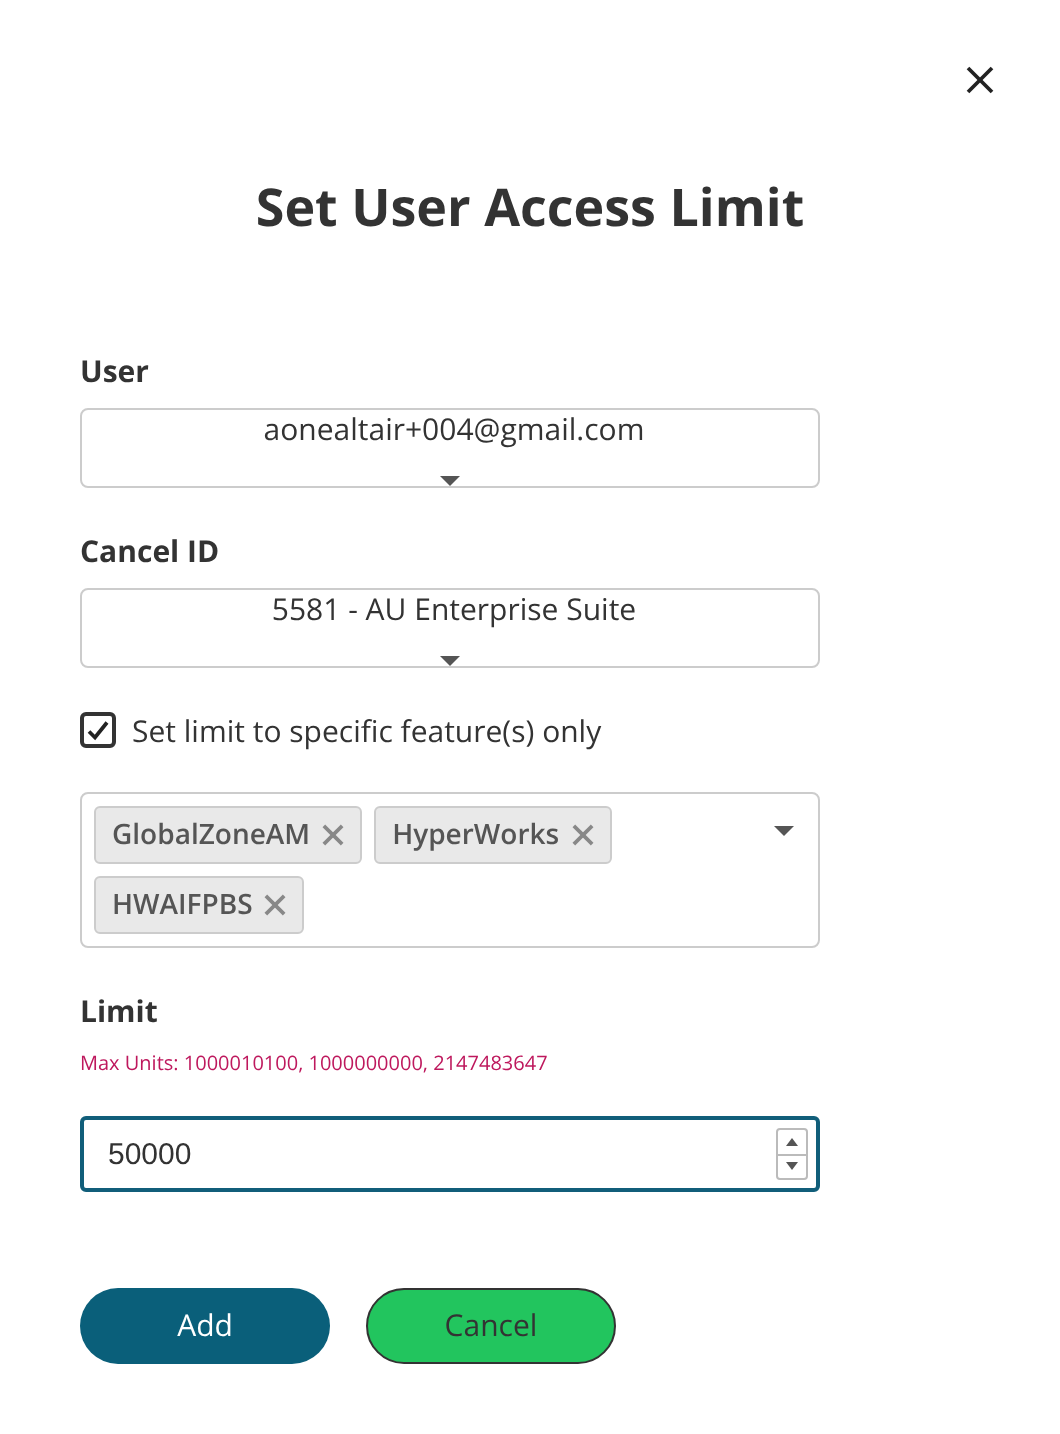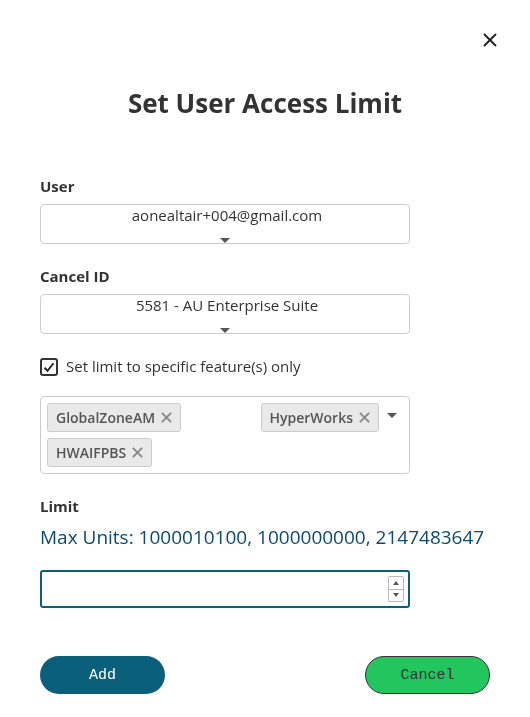--- a/index.html
+++ b/index.html
@@ -53,21 +53,21 @@
   }
   .dropdown .caret {
     width: 0; height: 0;
     border-left: 5px solid transparent;
     border-right: 5px solid transparent;
     border-top: 5px solid #555;
     margin-right: 4px;
   }
   .checkbox-row {
     display: flex;
-    align-items: flex-end;
+    align-items: flex-start;
     margin-bottom: 20px;
     gap: 8px;
   }
   .checkbox {
     width: 18px; height: 18px;
     border: 2px solid #333;
     border-radius: 3px;
     display: flex;
     align-items: center;
     justify-content: center;
@@ -82,21 +82,20 @@
     border: 1px solid #ccc;
     border-radius: 4px;
     padding: 6px 30px 6px 6px;
     min-height: 40px;
     display: flex;
     flex-wrap: wrap;
     gap: 6px;
     align-items: center;
     position: relative;
     cursor: text;
-    justify-content: space-between;
   }
   .multiselect .caret {
     position: absolute;
     right: 12px;
     top: 16px;
     width: 0; height: 0;
     border-left: 5px solid transparent;
     border-right: 5px solid transparent;
     border-top: 5px solid #555;
   }
@@ -114,23 +113,23 @@
   }
   .chip .chip-x {
     color: #888;
     cursor: pointer;
     font-weight: 700;
     display: flex;
     align-items: center;
   }
   .chip .chip-x svg { width: 11px; height: 11px; }
   .max-units {
-    font-size: 19px;
+    font-size: 10px;
     margin-bottom: 20px;
-    color: #0c4a6e;
+    color: #be185d;
   }
   .number-input-wrap {
     width: 370px;
     height: 38px;
     border: 2px solid #115e7a;
     border-radius: 3px;
     display: flex;
     align-items: center;
     position: relative;
     background: #fff;
@@ -165,24 +164,23 @@
   .spin div:first-child { border-bottom: 1px solid #bbb; }
   .spin-arrow-up, .spin-arrow-down {
     width: 0; height: 0;
     border-left: 3px solid transparent;
     border-right: 3px solid transparent;
   }
   .spin-arrow-up { border-bottom: 4px solid #555; }
   .spin-arrow-down { border-top: 4px solid #555; }
   .buttons {
     display: flex;
-    justify-content: space-between;
+    justify-content: flex-start;
     gap: 18px;
     margin-top: 48px;
-    font-family: Liberation Mono, monospace;
   }
   .btn {
     width: 125px;
     height: 38px;
     border-radius: 19px;
     font-size: 15px;
     display: flex;
     align-items: center;
     justify-content: center;
     cursor: pointer;
@@ -269,20 +267,21 @@
       <span class="caret"></span>
     </div>
   </div>
 
   <div class="field" style="margin-bottom:4px;">
     <div class="label">Limit</div>
   </div>
   <div class="max-units">Max Units: 1000010100, 1000000000, 2147483647</div>
 
   <div class="number-input-wrap">
+    <input class="number-input" type="text" value="50000" style="">
     <div class="spin">
       <div>
           <span class="spin-arrow-up"></span>
         </div>
       <div>
           <span class="spin-arrow-down"></span>
         </div>
     </div>
   </div>
 

